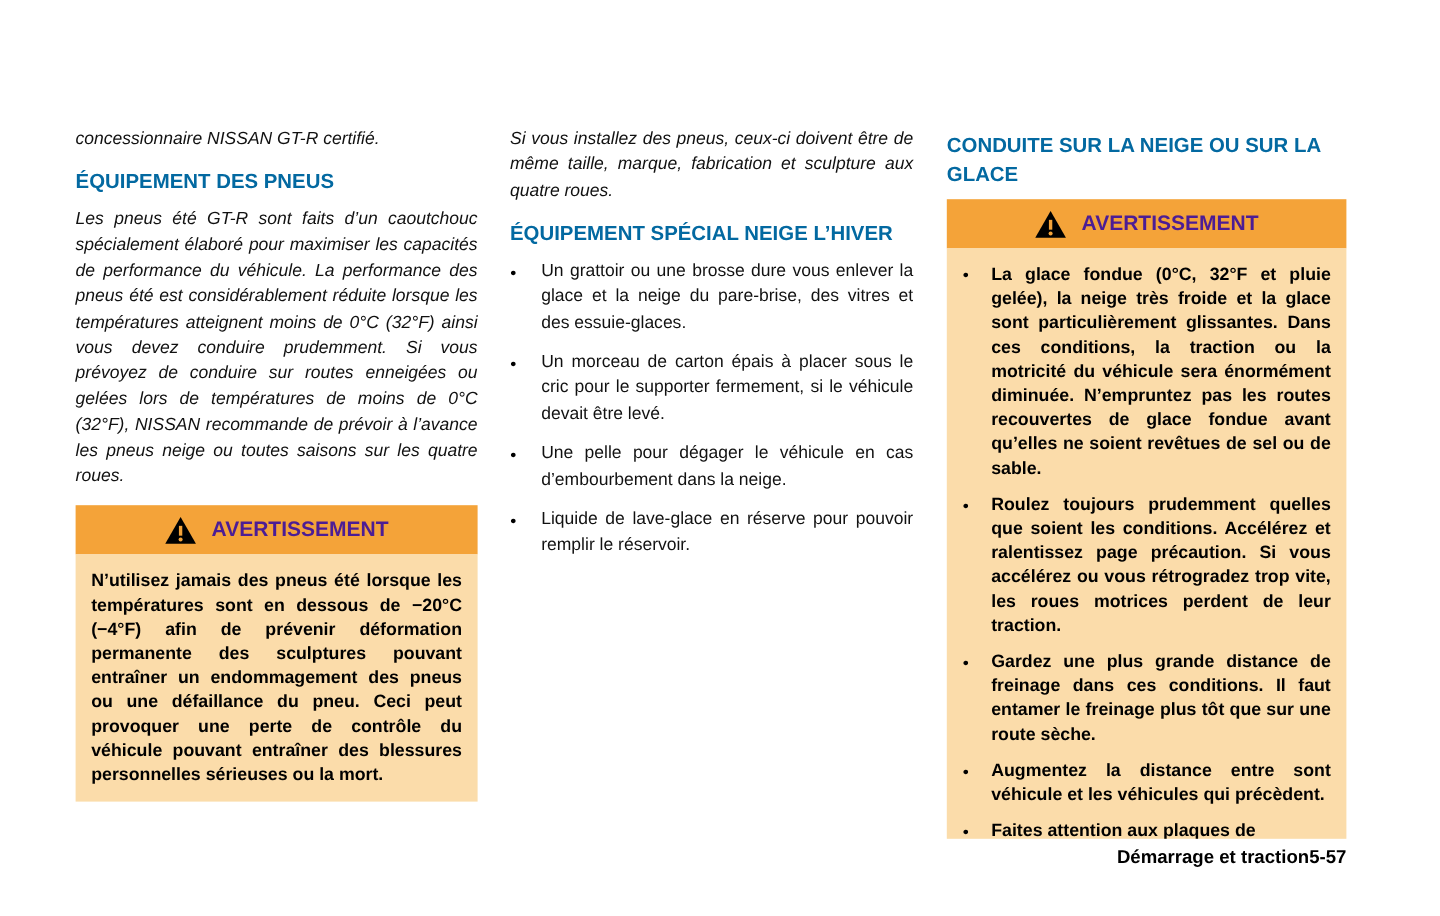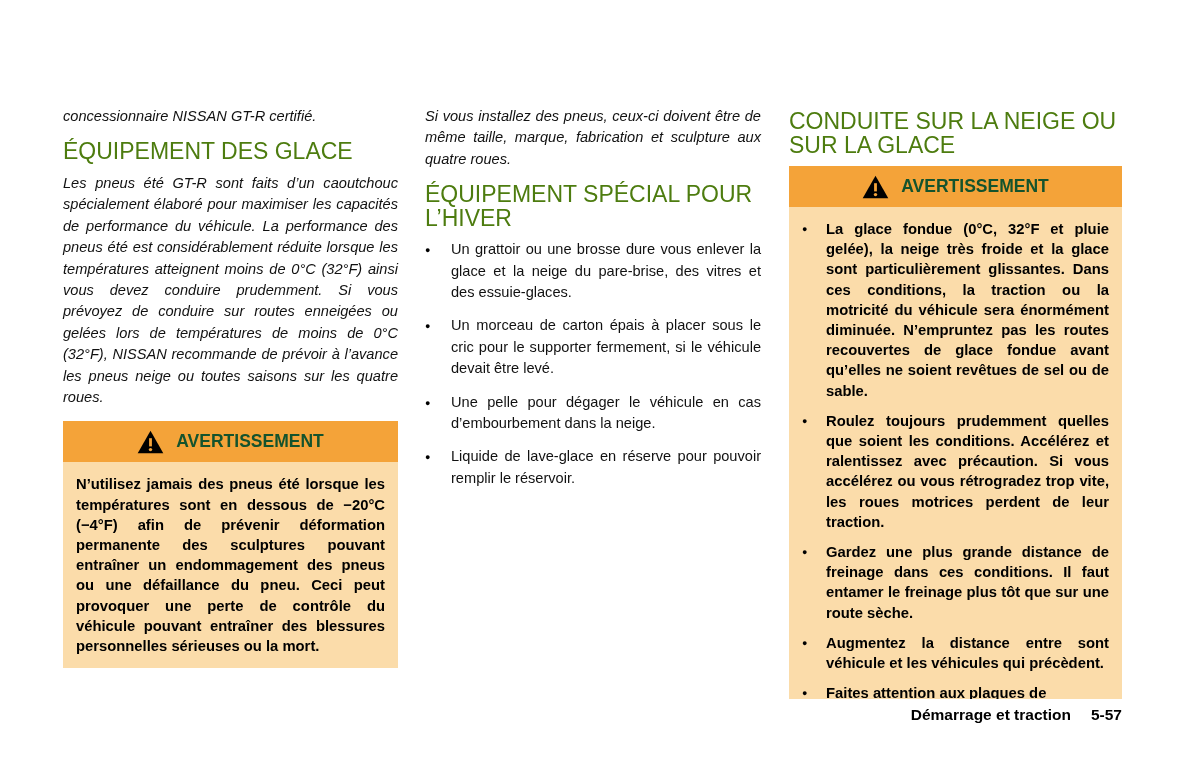--- a/index.html
+++ b/index.html
@@ -17,38 +17,38 @@
   .col3 { left: 789px; width: 333px; top: 108px; }
 
   .body-text {
     font-size: 14.6px;
     line-height: 21.4px;
     text-align: justify;
     margin: 0 0 13px 0;
     font-style: italic;
   }
   .section-heading {
-    font-size: 23px;
+    font-size: 17px;
     line-height: 23.5px;
-    font-weight: normal;
-    color: #4d7c0f;
+    font-weight: bold;
+    color: #0369a1;
     margin: 2px 0 9px 0;
   }
 
   .warning-box { margin-top: 8px; }
   .warning-header {
     background: var(--warning-header-bg, #F4A339);
     height: 41px;
     display: flex;
     align-items: center;
     justify-content: center;
     gap: 12px;
     font-weight: bold;
     font-size: 17.5px;
-    color: #14532d;
+    color: #4c1d95;
   }
   .warning-icon { display: inline-flex; }
   .warn-accent { fill: var(--warning-header-bg, #F4A339); }
   .warning-body {
     background: var(--warning-body-bg, #FBDCAA);
     padding: 12px 13px;
     font-weight: bold;
     font-size: 14.8px;
     line-height: 20.2px;
     text-align: justify;
@@ -73,50 +73,50 @@
 
   .page-footer {
     position: absolute;
     left: 789px; width: 333px;
     top: 706px;
     text-align: right;
     font-weight: bold;
     font-size: 15.5px;
     color: #000;
   }
-  .page-footer .footer-num { margin-left: 20px; }
+  .page-footer .footer-num { }
 </style>
 </head>
 <body>
 
 <div>
 
   <div class="col col1">
     <p class="body-text">concessionnaire NISSAN GT-R certifié.</p>
-    <h2 class="section-heading">ÉQUIPEMENT DES GLACE</h2>
+    <h2 class="section-heading">ÉQUIPEMENT DES PNEUS</h2>
     <p class="body-text">Les pneus été GT-R sont faits d’un caoutchouc spécialement élaboré pour maximiser les capacités de performance du véhicule. La performance des pneus été est considérablement réduite lorsque les températures atteignent moins de 0°C (32°F) ainsi vous devez conduire prudemment. Si vous prévoyez de conduire sur routes enneigées ou gelées lors de températures de moins de 0°C (32°F), NISSAN recommande de prévoir à l’avance les pneus neige ou toutes saisons sur les quatre roues.</p>
 
     <div class="warning-box">
       <div class="warning-header">
         <span class="warning-icon">
           <svg width="27" height="24" viewBox="0 0 27 24" aria-hidden="true">
             <path d="M13.5 0.8 L26.3 23.2 H0.7 Z" fill="#000"></path>
             <rect class="warn-accent" x="12.1" y="8.2" width="2.8" height="8.2"></rect>
             <circle class="warn-accent" cx="13.5" cy="19.6" r="1.7"></circle>
           </svg>
         </span>
         <span>AVERTISSEMENT</span>
       </div>
       <div class="warning-body">N’utilisez jamais des pneus été lorsque les températures sont en dessous de −20°C (−4°F) afin de prévenir déformation permanente des sculptures pouvant entraîner un endommagement des pneus ou une défaillance du pneu. Ceci peut provoquer une perte de contrôle du véhicule pouvant entraîner des blessures personnelles sérieuses ou la mort.</div>
     </div>
   </div>
 
   <div class="col col2">
     <p class="body-text">Si vous installez des pneus, ceux-ci doivent être de même taille, marque, fabrication et sculpture aux quatre roues.</p>
-    <h2 class="section-heading">ÉQUIPEMENT SPÉCIAL POUR L’HIVER</h2>
+    <h2 class="section-heading">ÉQUIPEMENT SPÉCIAL NEIGE L’HIVER</h2>
 
     <div>
       <div class="bullet">
         <span class="bullet-marker">●</span>
         <span class="bullet-text">Un grattoir ou une brosse dure vous enlever la glace et la neige du pare-brise, des vitres et des essuie-glaces.</span>
       </div>
       <div class="bullet">
         <span class="bullet-marker">●</span>
         <span class="bullet-text">Un morceau de carton épais à placer sous le cric pour le supporter fermement, si le véhicule devait être levé.</span>
       </div>
@@ -145,21 +145,21 @@
         </span>
         <span>AVERTISSEMENT</span>
       </div>
       <div class="warning-body">
         <div class="bullet">
           <span class="bullet-marker">●</span>
           <span class="bullet-text">La glace fondue (0°C, 32°F et pluie gelée), la neige très froide et la glace sont particulièrement glissantes. Dans ces conditions, la traction ou la motricité du véhicule sera énormément diminuée. N’empruntez pas les routes recouvertes de glace fondue avant qu’elles ne soient revêtues de sel ou de sable.</span>
         </div>
         <div class="bullet">
           <span class="bullet-marker">●</span>
-          <span class="bullet-text">Roulez toujours prudemment quelles que soient les conditions. Accélérez et ralentissez avec précaution. Si vous accélérez ou vous rétrogradez trop vite, les roues motrices perdent de leur traction.</span>
+          <span class="bullet-text">Roulez toujours prudemment quelles que soient les conditions. Accélérez et ralentissez page précaution. Si vous accélérez ou vous rétrogradez trop vite, les roues motrices perdent de leur traction.</span>
         </div>
         <div class="bullet">
           <span class="bullet-marker">●</span>
           <span class="bullet-text">Gardez une plus grande distance de freinage dans ces conditions. Il faut entamer le freinage plus tôt que sur une route sèche.</span>
         </div>
         <div class="bullet">
           <span class="bullet-marker">●</span>
           <span class="bullet-text">Augmentez la distance entre sont véhicule et les véhicules qui précèdent.</span>
         </div>
         <div class="bullet">

